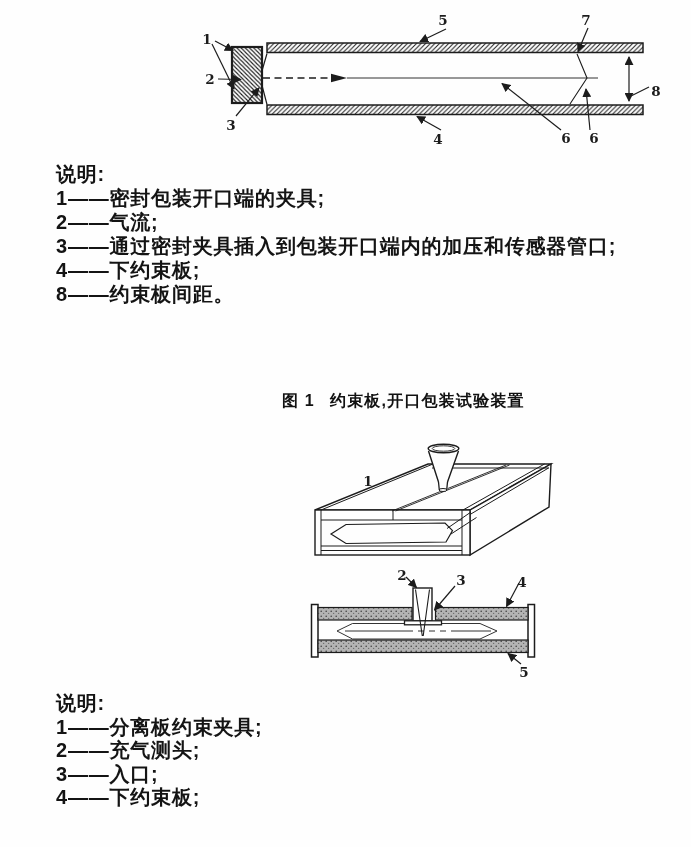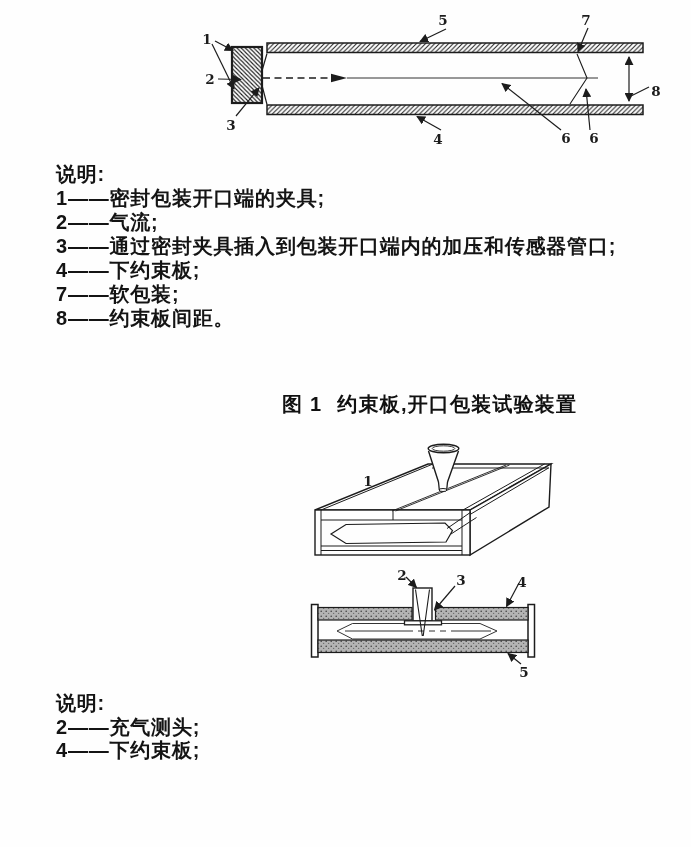--- a/index.html
+++ b/index.html
@@ -23,21 +23,21 @@
     position:absolute;left:56px;
     font-size:20px;font-weight:700;
     letter-spacing:0.8px;
     color:#141414;
     white-space:nowrap;
   }
   #legend1{top:162px;line-height:24px;}
   #legend2{top:692px;line-height:23.6px;}
   .caption{
     position:absolute;left:282px;top:391px;
-    font-size:20px;font-weight:700;letter-spacing:1.2px;
+    font-size:16px;font-weight:700;letter-spacing:1.2px;
     color:#111;white-space:nowrap;
   }
   .caption .fig-num{margin-right:15px;}
   .stroke{stroke:#1c1c1c;fill:none;}
 </style>
 </head>
 <body>
 
 <div class="page">
 
@@ -100,21 +100,20 @@
     <text class="callout" text-anchor="middle" x="586" y="24.5">7</text>
     <text class="callout" text-anchor="middle" x="656" y="96">8</text>
   </svg>
 
   <div class="legend" id="legend1">
     <div>说明:</div>
     <div>1——密封包装开口端的夹具;</div>
     <div>2——气流;</div>
     <div>3——通过密封夹具插入到包装开口端内的加压和传感器管口;</div>
     <div>4——下约束板;</div>
-    <div>7——软包装;</div>
     <div>8——约束板间距。</div>
   </div>
 
   <div class="caption">
     <span class="fig-num">图 1</span><span>约束板,开口包装试验装置</span>
   </div>
 
   <svg class="fig2" viewBox="0 430 691 260">
     <defs>
       <pattern id="stip" width="5" height="5" patternUnits="userSpaceOnUse">
@@ -177,17 +176,19 @@
       </g>
     </g>
     <text class="callout" text-anchor="middle" x="402" y="580">2</text>
     <text class="callout" text-anchor="middle" x="461" y="585">3</text>
     <text class="callout" text-anchor="middle" x="522" y="587">4</text>
     <text class="callout" text-anchor="middle" x="524" y="677">5</text>
   </svg>
 
   <div class="legend" id="legend2">
     <div>说明:</div>
+    <div>1——分离板约束夹具;</div>
     <div>2——充气测头;</div>
+    <div>3——入口;</div>
     <div>4——下约束板;</div>
   </div>
 
 </div>
 
 </body></html>

